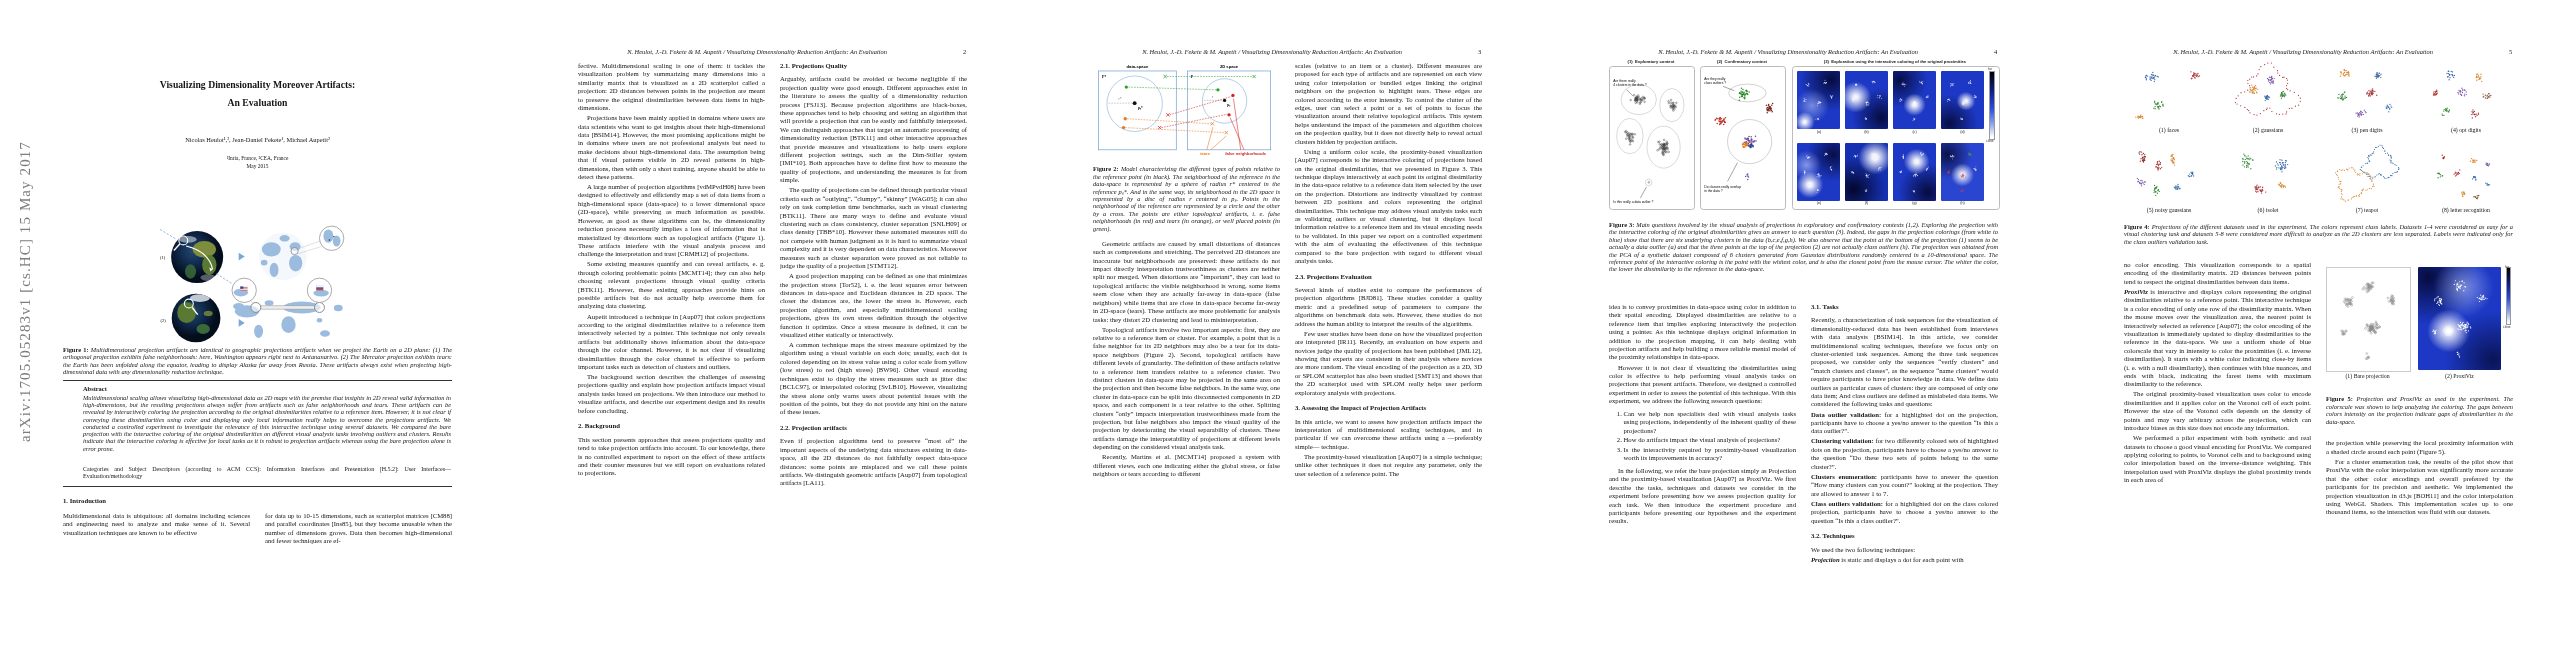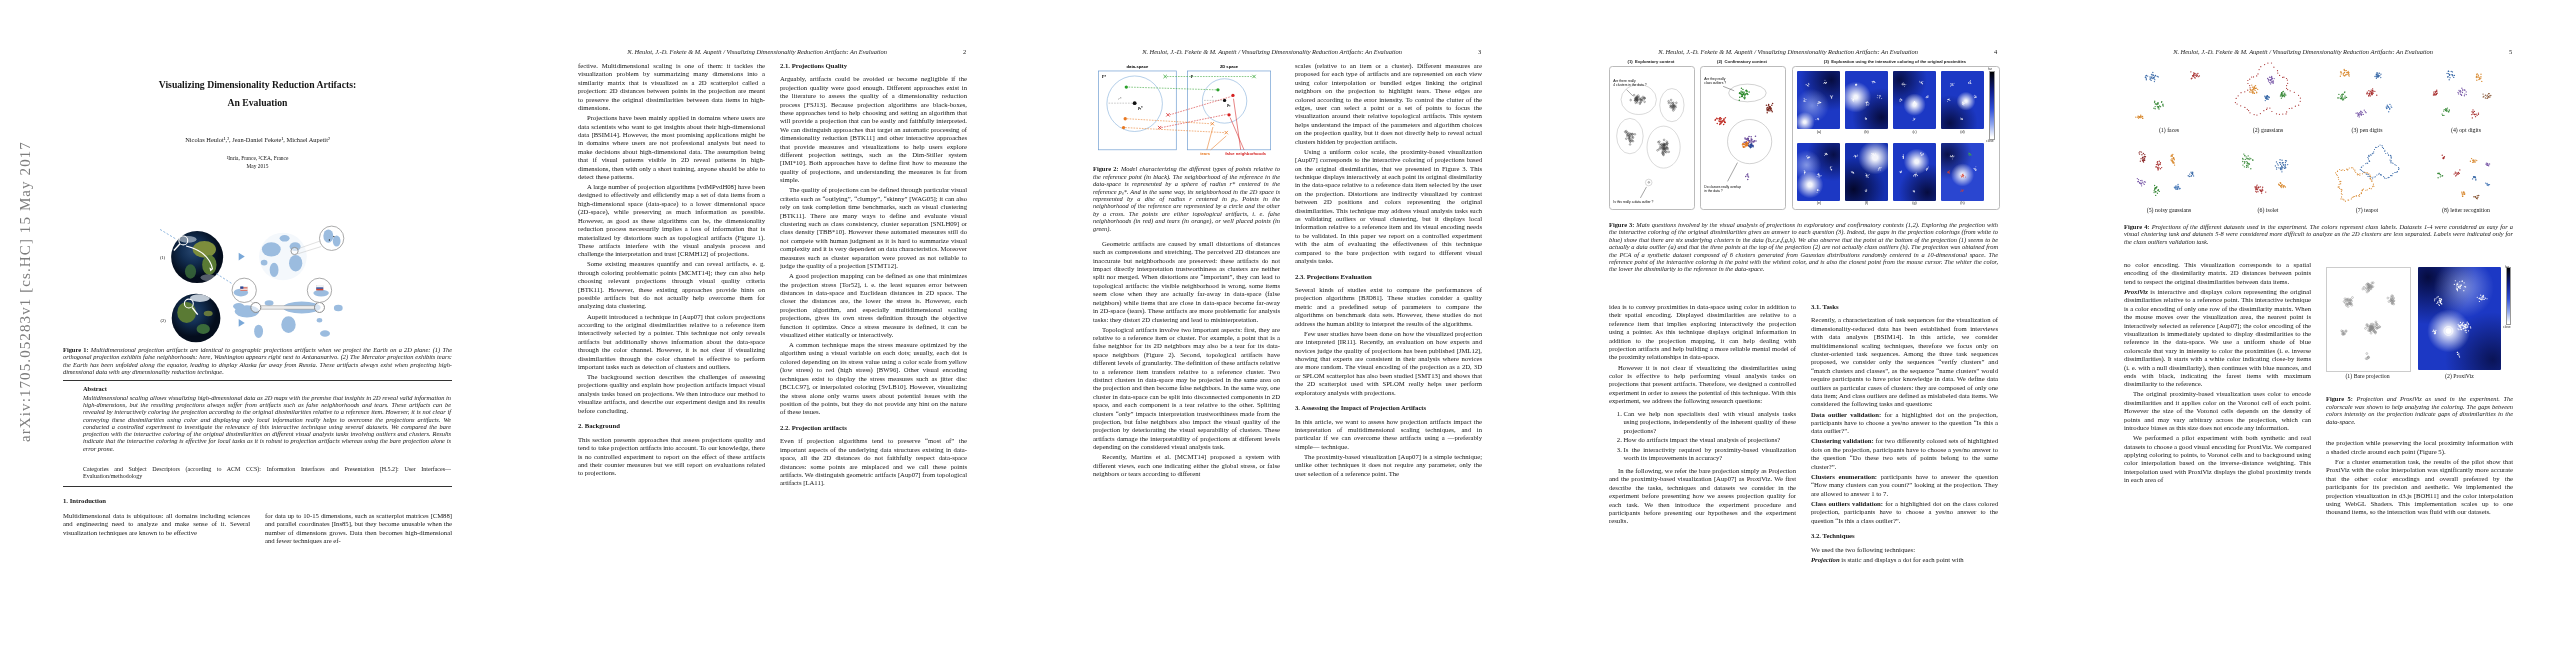--- a/index.html
+++ b/index.html
@@ -47,21 +47,21 @@
   .smallsans{font-family:"Liberation Sans",sans-serif;}
   .f3title{position:absolute;font-family:"Liberation Sans",sans-serif;font-weight:bold;
            font-size:4.2px;text-align:center;}
   .dslabel{position:absolute;font-size:5.8px;text-align:center;}
 </style>
 </head>
 <body>
 
 <div class="page" style="left:0">
   <div class="wm">arXiv:1705.05283v1  [cs.HC]  15 May 2017</div>
-  <div class="title" style="top:79px">Visualizing Dimensionality Reduction Artifacts:</div>
+  <div class="title" style="top:79px">Visualizing Dimensionality Moreover Artifacts:</div>
   <div class="title" style="top:97px">An Evaluation</div>
   <div class="authors" style="top:136px">Nicolas Heulot¹,², Jean-Daniel Fekete¹, Michael Aupetit²</div>
   <div class="affil" style="top:155px">¹Inria, France, ²CEA, France</div>
   <div class="affil" style="top:163px">May 2015</div>
 
   <div class="figbox" style="left:155px;top:225px;width:195px;height:119px">
     <svg width="195" height="119" viewBox="0 0 350 215">
       <defs>
         <radialGradient id="gE" cx="42%" cy="38%">
           <stop offset="0%" stop-color="#27466f"></stop>

